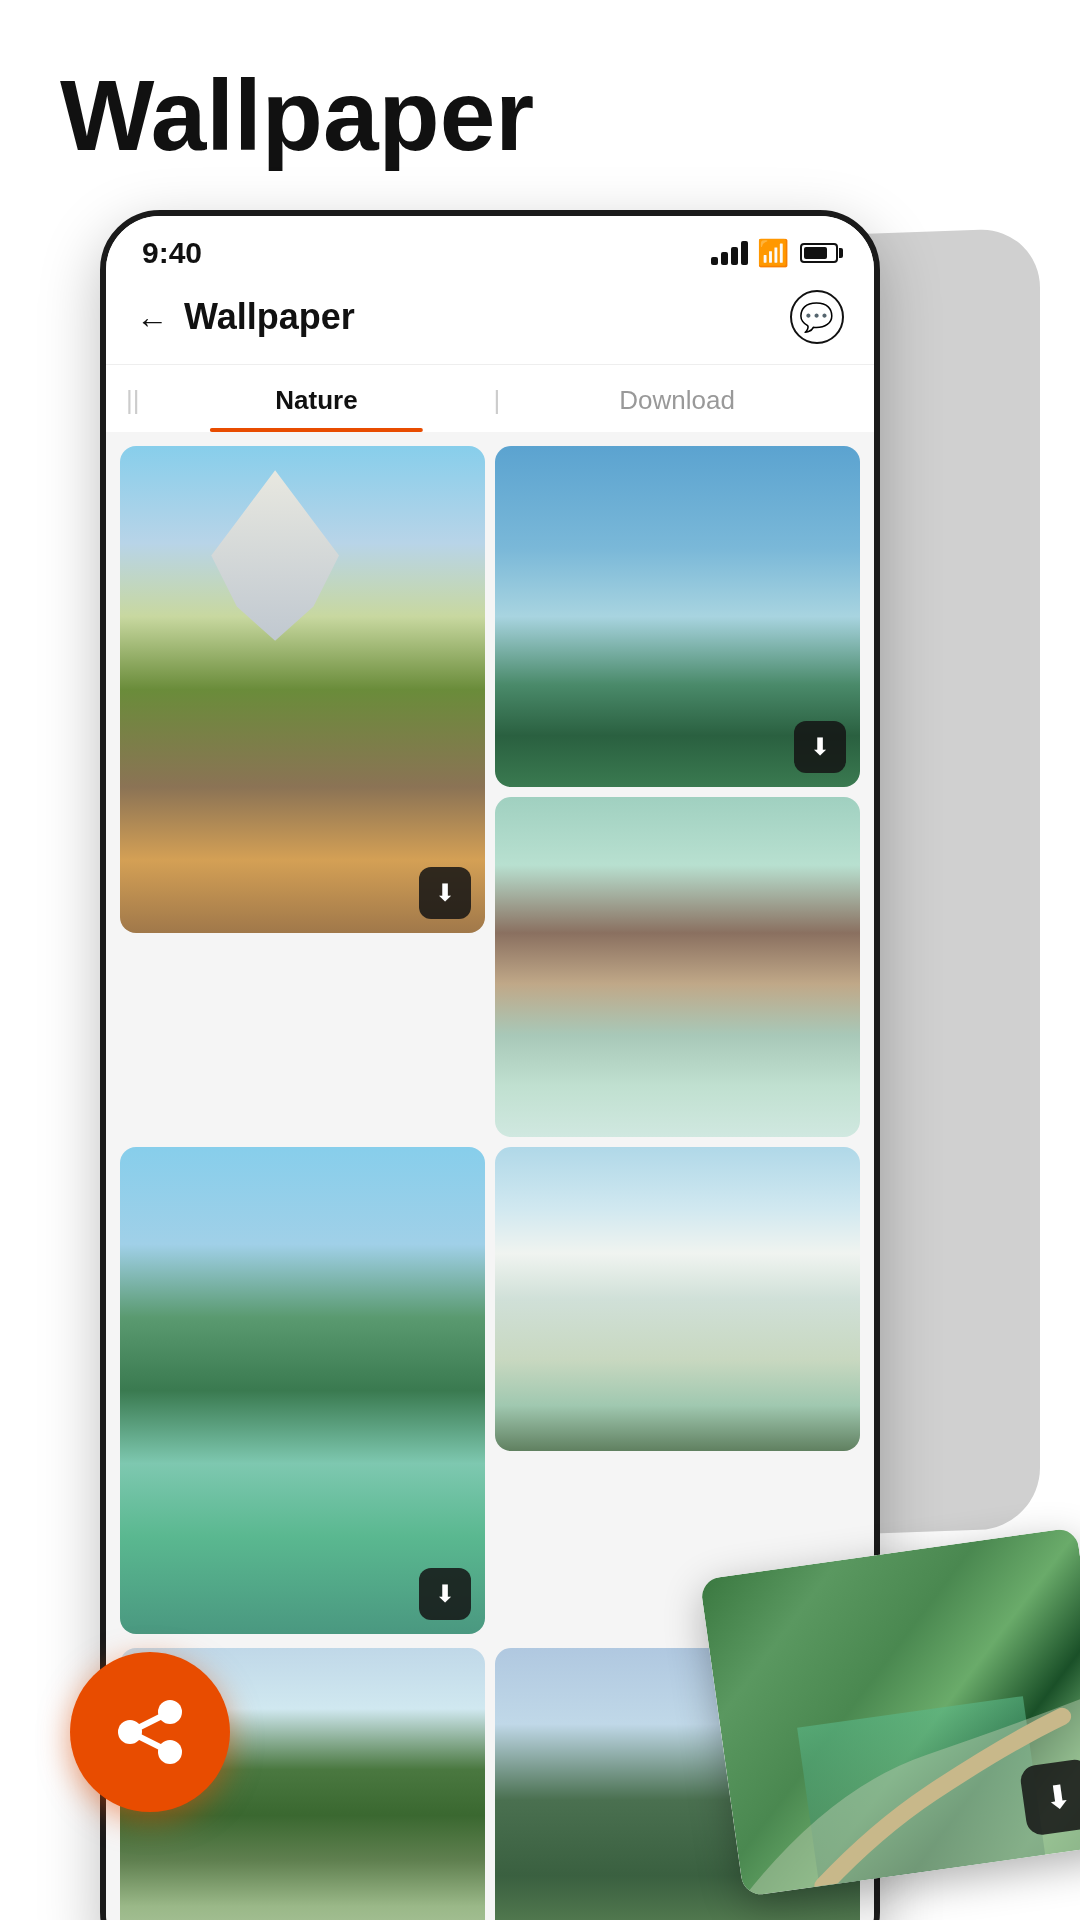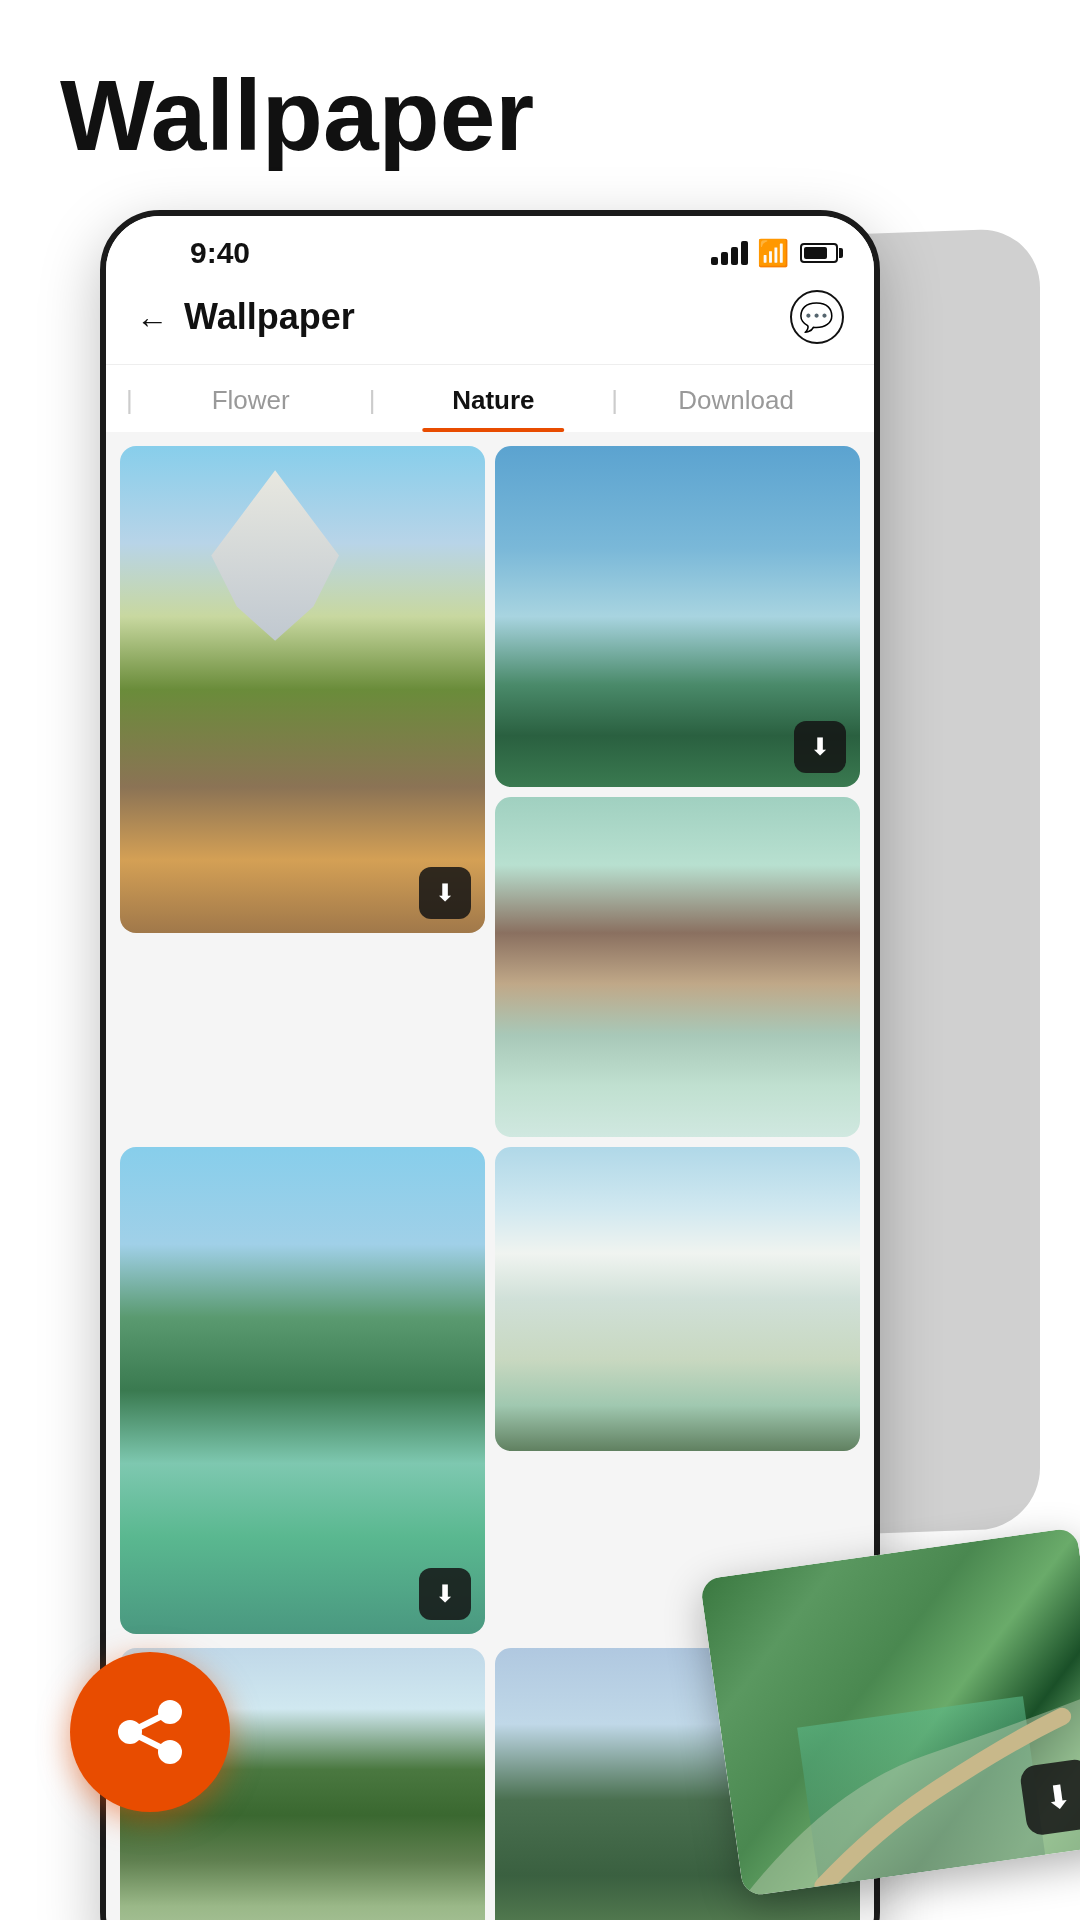--- a/index.html
+++ b/index.html
@@ -61,21 +61,20 @@
       display: flex;
       justify-content: space-between;
       align-items: center;
       padding: 20px 36px 10px;
       background: #fff;
     }
     .status-time {
       font-size: 30px;
       font-weight: 700;
       color: #111;
-      margin-left: 48px;
     }
     .status-icons {
       display: flex;
       align-items: center;
       gap: 10px;
     }
     .signal-bars {
       display: flex;
       align-items: flex-end;
       gap: 3px;
@@ -424,23 +423,20 @@
         <span class="back-arrow">←</span>
         <span class="app-title">Wallpaper</span>
       </div>
       <div class="whatsapp-btn">
         <span class="whatsapp-icon">💬</span>
       </div>
     </div>
 
     <div class="category-tabs">
       <span class="category-divider">|</span>
-      <div class="category-tab">
-        <span>Flower</span>
-      </div>
       <span class="category-divider">|</span>
       <div class="category-tab active">
         <span>Nature</span>
       </div>
       <span class="category-divider">|</span>
       <div class="category-tab">
         <span>Download</span>
       </div>
     </div>
 

